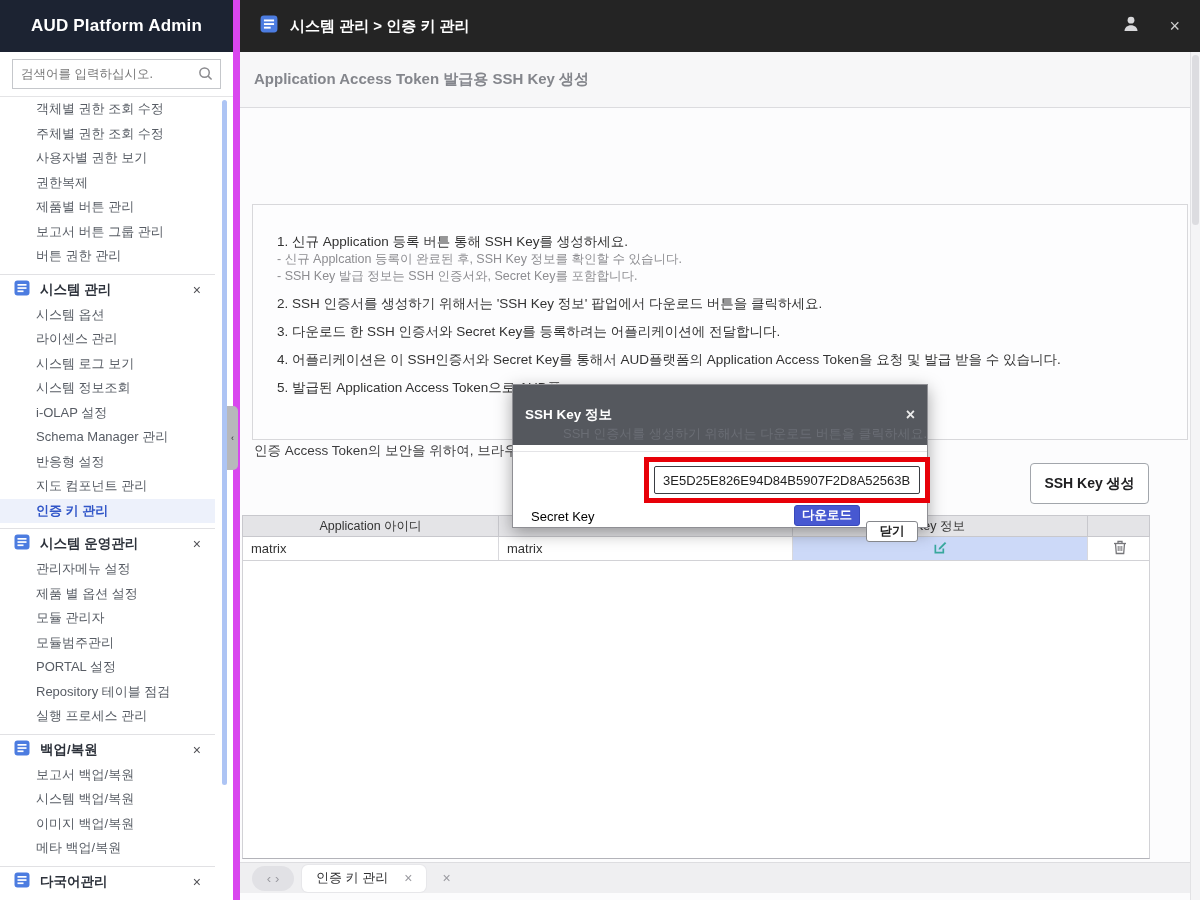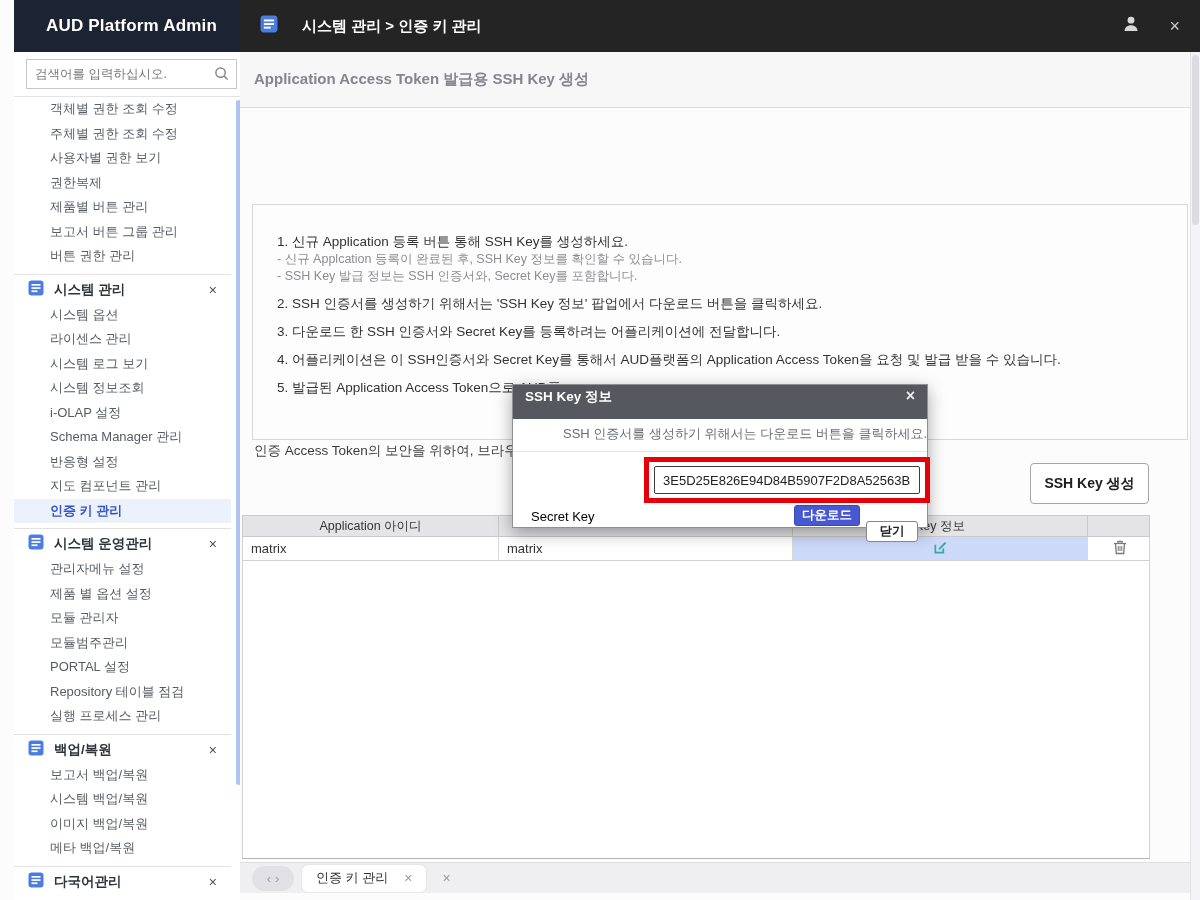--- a/index.html
+++ b/index.html
@@ -2,37 +2,37 @@
 <html><head>
 <meta charset="utf-8">
 <style>
   html,body{margin:0;padding:0;}
   body{
     width:1200px;height:900px;position:relative;overflow:hidden;
     font-family:"Liberation Sans","DejaVu Sans",sans-serif;
     background:#fcfcfd;color:#333;
   }
   
-  #sidebar{position:absolute;left:14px;top:0;width:240px;height:900px;background:#fff;border-right:5px solid #d946ef;box-sizing:border-box;}
+  #sidebar{position:absolute;left:0;top:0;width:240px;height:900px;background:#fff;border-right:7px solid #d946ef;box-sizing:border-box;}
   .side-header{height:52px;background:#1c2332;color:#fff;font-weight:bold;font-size:17px;display:flex;align-items:center;justify-content:center;letter-spacing:.2px;}
   .side-search{height:44px;border-bottom:1px solid #e4e4e6;display:flex;align-items:center;padding:0 12px;position:relative;}
   .side-search input{flex:1;height:30px;border:1px solid #c5c7cb;padding:0 30px 0 8px;font-size:12.5px;color:#444;box-sizing:border-box;outline:none;font-family:inherit;background:#fff;}
   .search-ic{position:absolute;right:20px;top:14px;}
   .side-menu{position:absolute;top:97px;bottom:0;left:0;right:18px;overflow:hidden;}
   .m-item{height:24.5px;line-height:24.5px;padding-left:36px;font-size:13px;color:#575c64;white-space:nowrap;cursor:pointer;}
   .m-item.active{background:#edf1fb;color:#3156c8;font-weight:bold;}
   .m-section{margin-top:5px;border-top:1px solid #e1e1e4;padding-top:2px;}
   .sec-head{height:26px;display:flex;align-items:center;padding:0 10px 0 14px;}
   .sec-title{margin-left:10px;font-weight:bold;font-size:13.5px;color:#2d323b;flex:1;white-space:nowrap;}
   .sec-close{color:#515156;font-size:14px;line-height:14px;cursor:pointer;padding:2px 4px;}
   .side-scrollthumb{position:absolute;left:222px;top:100px;width:5px;height:685px;background:#adc4f4;border-radius:3px;}
   .side-collapse{position:absolute;left:227px;top:406px;width:11px;height:64px;background:#b7b8bb;border-radius:0 5px 5px 0;display:flex;align-items:center;justify-content:center;color:#2f2f33;font-size:9px;cursor:pointer;}
   
   #topbar{position:absolute;left:240px;top:0;width:960px;height:52px;background:#242424;display:flex;align-items:center;padding:0 20px;box-sizing:border-box;}
-  .crumb{color:#fff;font-weight:bold;font-size:15px;margin-left:24px;white-space:nowrap;}
+  .crumb{color:#fff;font-weight:bold;font-size:15px;margin-left:12px;white-space:nowrap;}
   .top-right{margin-left:auto;display:flex;align-items:center;gap:28px;}
   .top-x{color:#cfcfcf;font-size:18px;line-height:18px;cursor:pointer;}
   
   #main{position:absolute;left:240px;top:52px;width:960px;height:848px;background:#fcfcfd;}
   .title-strip{height:55px;background:#f7f7f8;border-bottom:1px solid #dcdcdf;display:flex;align-items:center;padding:0 14px;color:#84868c;font-weight:bold;font-size:15px;}
   .intro{position:absolute;left:14px;top:76px;font-size:13.5px;color:#3c3c3e;line-height:27px;}
   .guide-box{position:absolute;left:12px;top:152px;width:936px;height:236px;border:1px solid #d8d8db;background:#fdfdfe;box-sizing:border-box;padding:16px 24px;}
   .g-title{font-weight:bold;font-size:14px;color:#84868c;line-height:16px;}
   .g-step{font-size:13.5px;line-height:15px;margin-top:13px;color:#333;}
   .g-note{font-size:12.5px;line-height:13px;margin-top:4px;color:#8d8d91;}
@@ -53,21 +53,21 @@
   
   .tabbar{position:absolute;left:0;top:810px;width:960px;height:31px;background:#efeff1;border-top:1px solid #dddde0;display:flex;align-items:center;padding-left:12px;box-sizing:border-box;}
   .tab-nav{width:42px;height:25px;background:#e1e1e5;border-radius:13px;display:flex;align-items:center;justify-content:center;gap:4px;color:#9a9aa0;font-size:13px;cursor:pointer;}
   .tab{margin-left:8px;height:27px;background:#fff;border-radius:6px;padding:0 14px;display:flex;align-items:center;font-size:13px;color:#2e2e30;box-shadow:0 0 0 1px #e7e7ea;cursor:pointer;}
   .tab .tx{color:#9a9aa0;margin-left:16px;font-size:14px;}
   .lone-x{margin-left:16px;color:#9a9aa0;font-size:14px;cursor:pointer;}
   .main-scroll{position:absolute;right:0;top:0;width:10px;height:848px;background:#f4f4f6;border-left:1px solid #e2e2e5;box-sizing:border-box;}
   .main-thumb{margin:3px 1px;width:7px;height:170px;background:#dcdce0;border-radius:4px;}
   
   .modal{position:absolute;left:512px;top:384px;width:416px;height:144px;background:#fff;border:1px solid #8f8f94;box-shadow:0 5px 16px rgba(0,0,0,.35);z-index:50;box-sizing:border-box;}
-  .modal-head{height:28px;background:#55585e;color:#fff;display:flex;align-items:flex-start;padding:3px 12px;font-weight:bold;font-size:13.5px;}
+  .modal-head{height:28px;background:#55585e;color:#fff;display:flex;align-items:center;padding:16px 12px;font-weight:bold;font-size:13.5px;}
   .modal-x{margin-left:auto;color:#ececec;font-size:16px;line-height:16px;cursor:pointer;}
   .modal-msg{position:absolute;left:0;right:0;top:40px;text-align:right;font-size:13px;color:#6a6d74;padding-left:48px;}
   .modal-div{position:absolute;left:0;right:0;top:66px;border-top:1px solid #e4e4e7;}
   .sk-label{position:absolute;left:18px;top:88px;font-size:13px;color:#000000;margin-top:36px;}
   .red-box{position:absolute;left:131px;top:72px;width:286px;height:46px;border:5px solid #e70008;box-sizing:border-box;background:#fff;display:flex;align-items:center;}
   .red-box input{flex:1;margin:0 5px;height:26px;border:1.5px solid #3a3d42;border-radius:2px;font-size:13px;color:#222;padding:0 8px;outline:none;font-family:inherit;}
   .dl-btn{position:absolute;left:281px;top:120px;width:66px;height:21px;background:#4758d1;border:1px solid #3949bb;border-radius:3px;color:#fff;font-weight:bold;font-size:12.5px;display:flex;align-items:center;justify-content:center;cursor:pointer;font-family:inherit;}
   .cl-btn{position:absolute;left:353px;top:120px;width:52px;height:21px;background:#fff;border:1px solid #85878c;border-radius:3px;color:#222;font-weight:bold;font-size:12.5px;display:flex;align-items:center;justify-content:center;cursor:pointer;font-family:inherit;margin-top:16px;}
 </style>
 </head>

